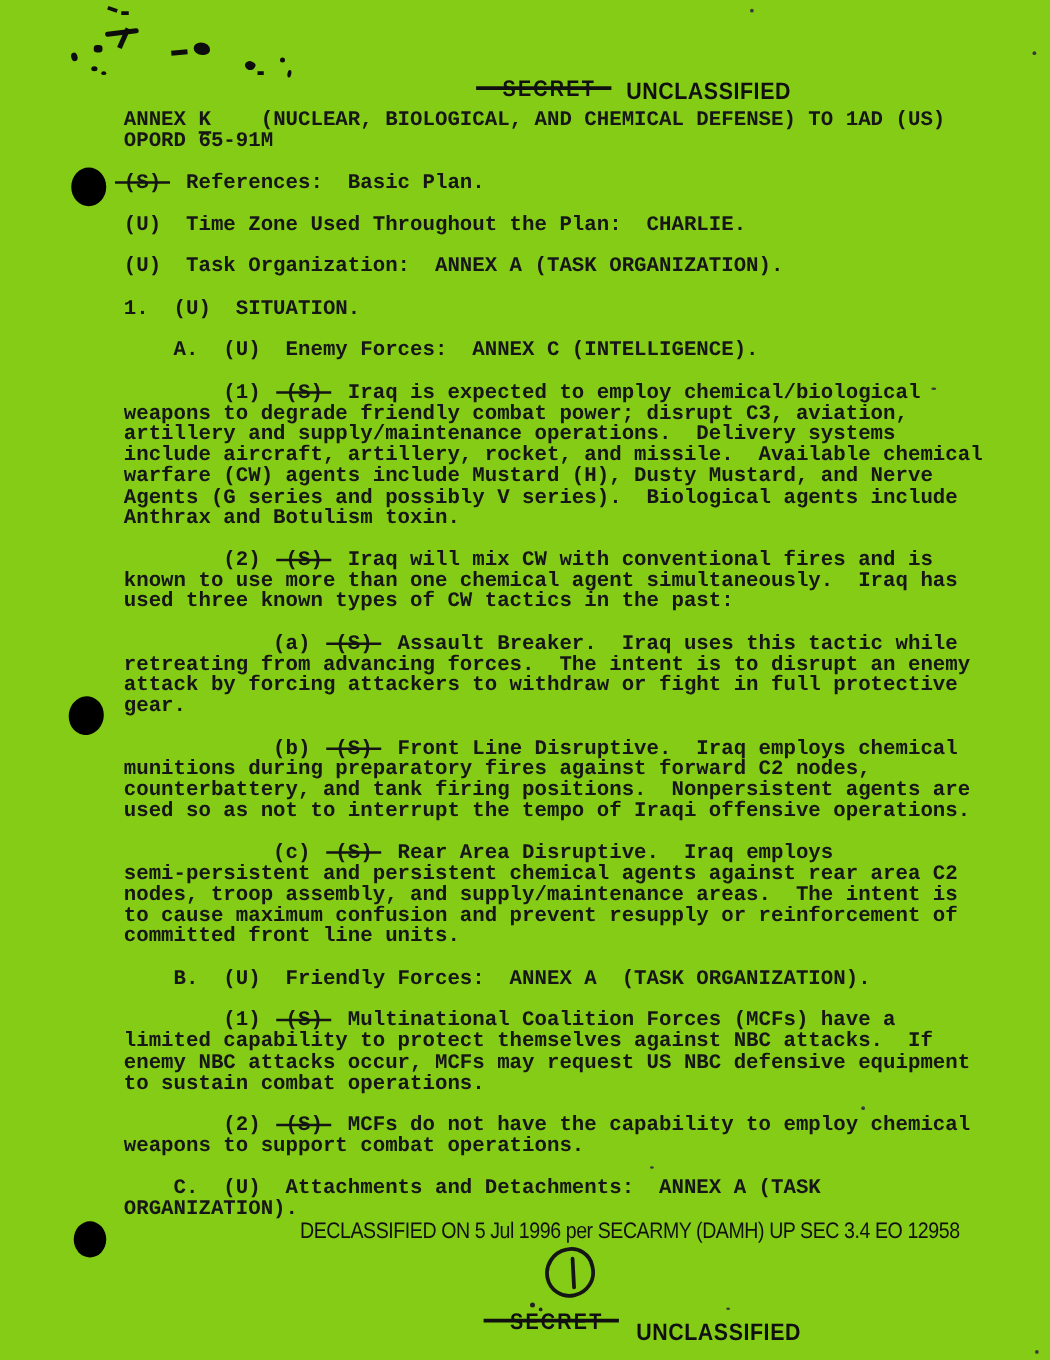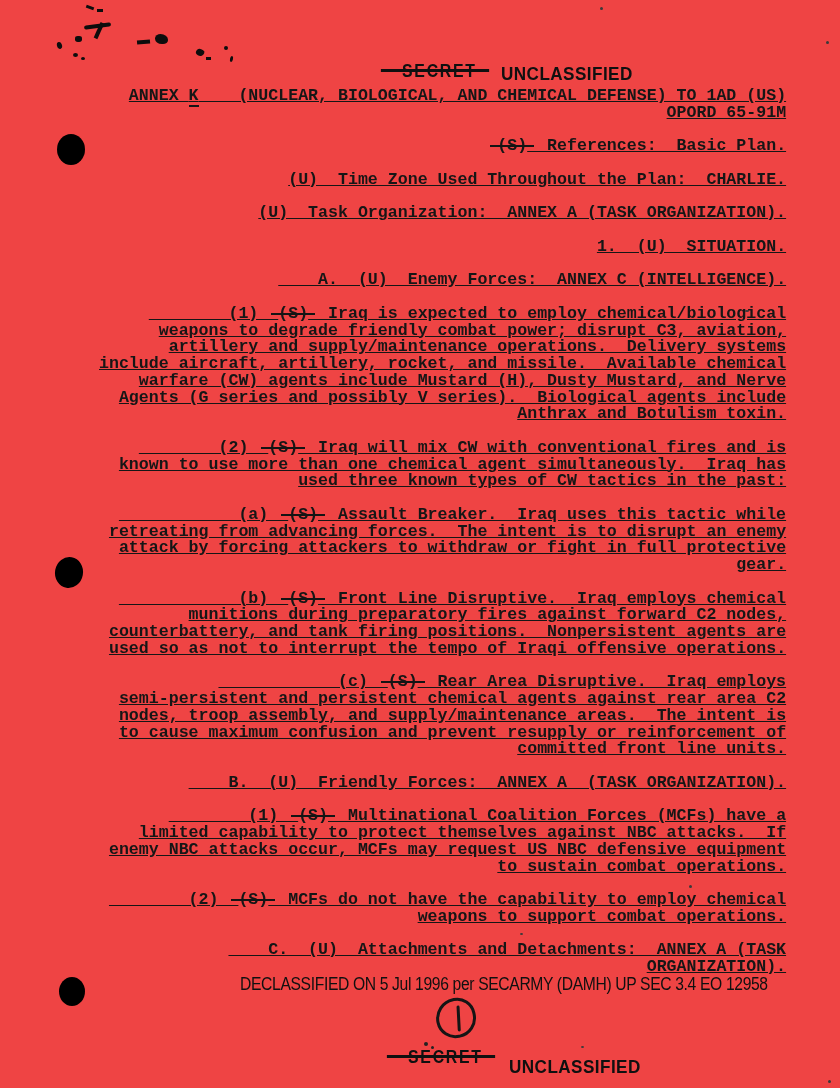--- a/index.html
+++ b/index.html
@@ -1,33 +1,32 @@
 <!DOCTYPE html>
 <html><head>
 <meta charset="utf-8">
 <style>
   html,body{margin:0;padding:0;background:#e8e8e8;}
   .page{
     position:relative;
     width:840px;height:1088px;
-    background:#ef4444;
+    background:#84cc16;
     overflow:hidden;
     font-family:"Liberation Mono","DejaVu Sans Mono",monospace;
     color:#161616;
-    text-align:right;
   }
   
   .doc-body{
     position:absolute;left:99px;top:88px;
     font-size:16.6px;line-height:16.75px;
     font-weight:bold;
     white-space:pre;
     letter-spacing:0;
   }
-  .para{margin:0 0 16.75px 0;text-decoration:underline;}
+  .para{margin:0 0 16.75px 0;}
   .line{height:16.75px;}
   .struck{position:relative;display:inline-block;}
   .struck::after{
     content:"";position:absolute;left:-7px;right:-7px;top:7px;height:2.2px;
     background:#141414;
   }
   .underlined{border-bottom:2px solid #141414;}
   
   .stamp{font-family:"Liberation Sans","DejaVu Sans",sans-serif;color:#101010;}
   .classification-line{position:absolute;display:flex;align-items:flex-start;}

